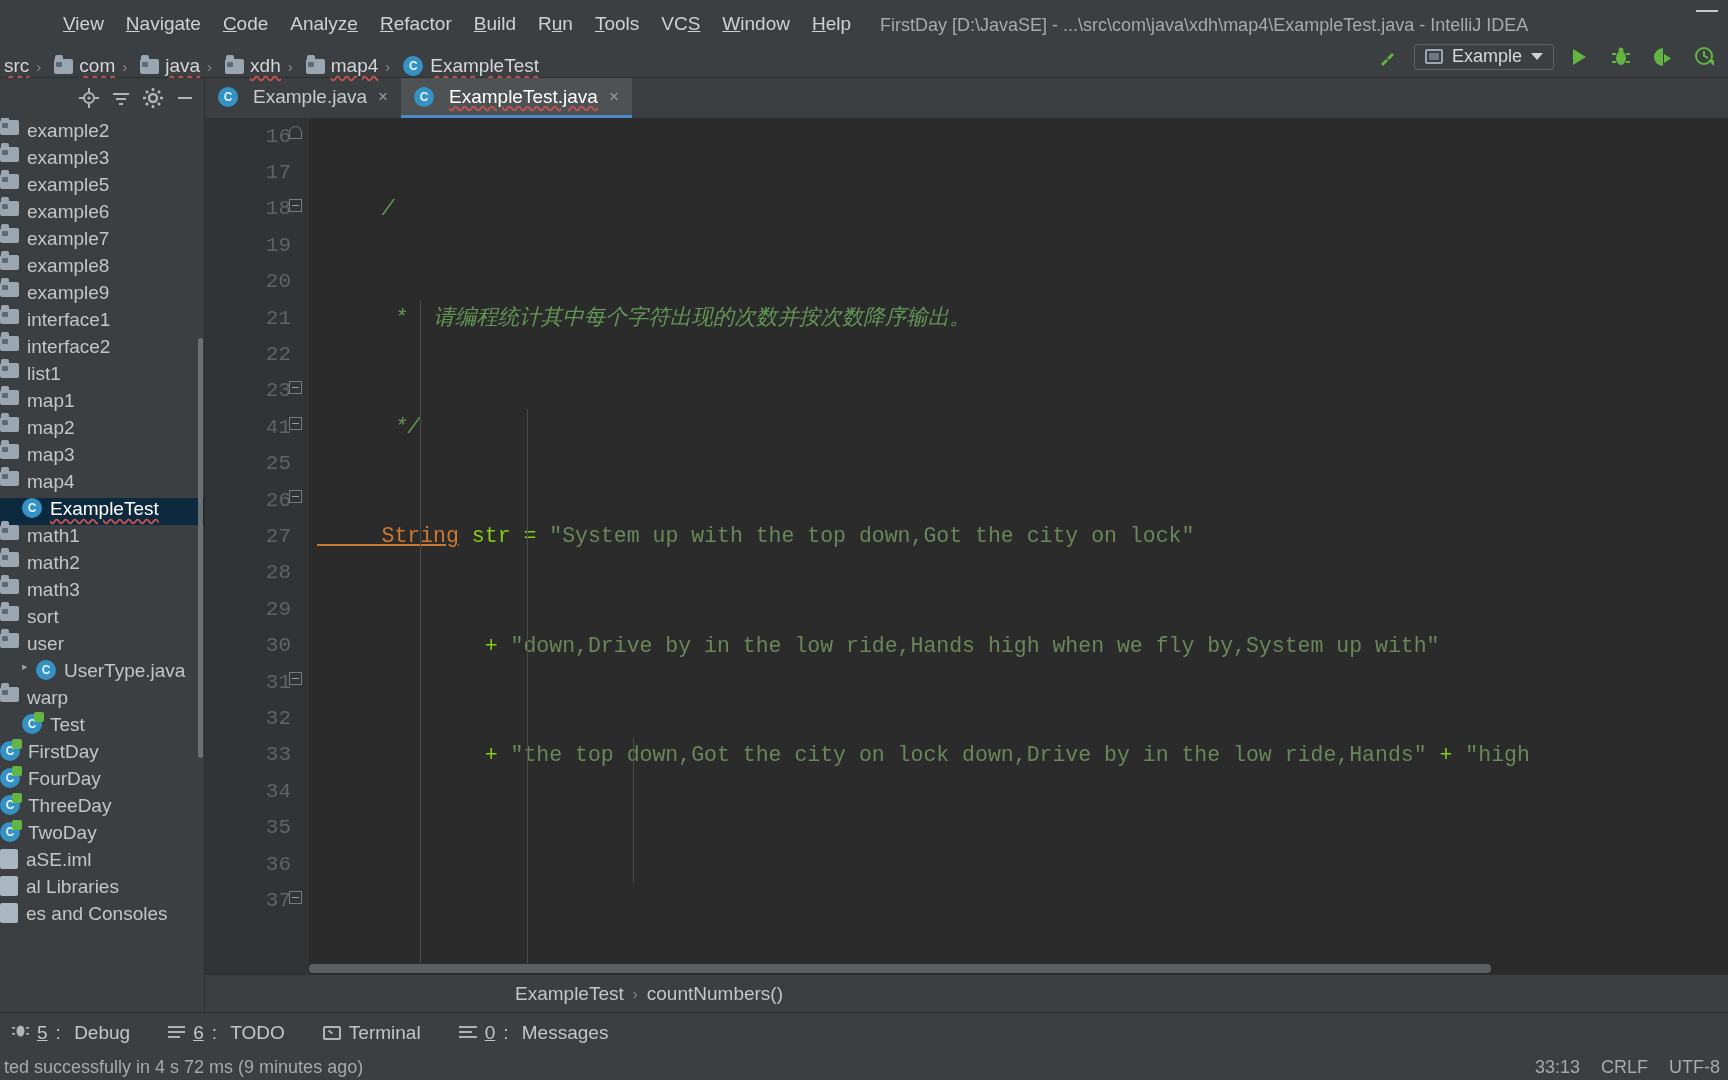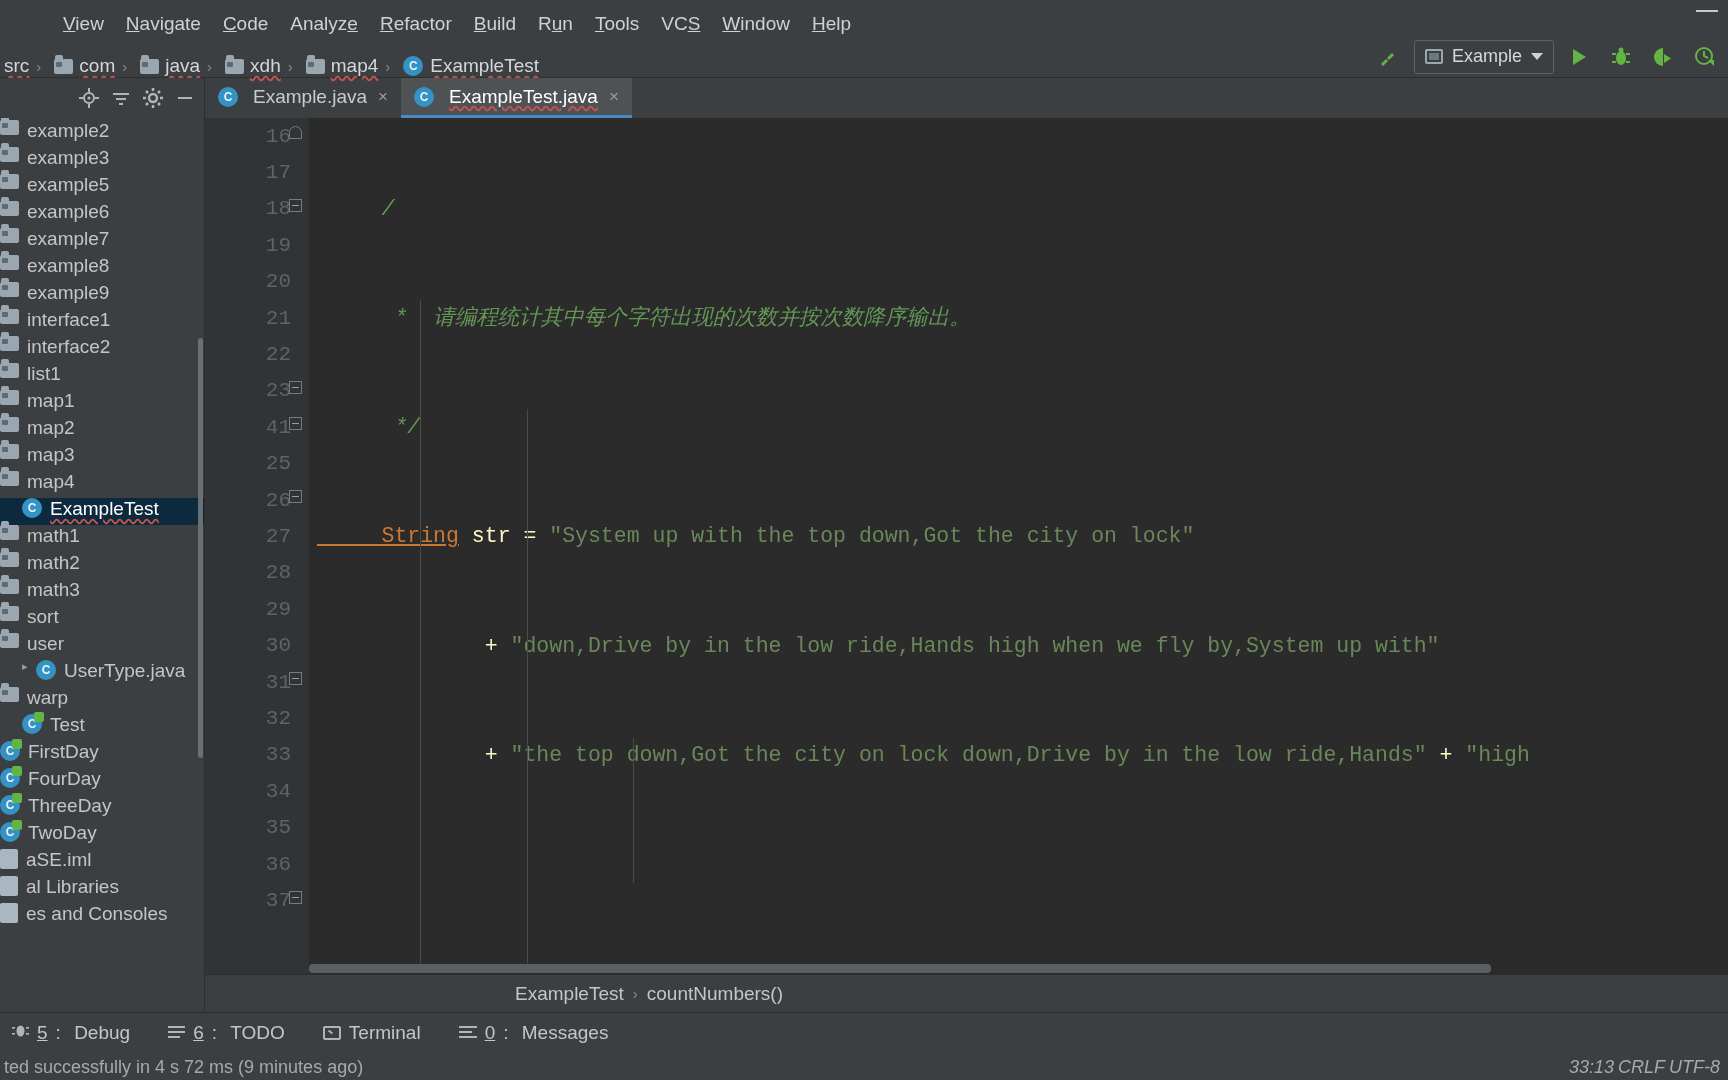--- a/index.html
+++ b/index.html
@@ -48,21 +48,21 @@
     font-size:12px; color:#e6f2fa; font-weight:bold; flex:0 0 auto;
   }
   .squiggle { text-decoration: underline; text-decoration-style: wavy;
               text-decoration-color:#c75450; text-underline-offset:3px; }
 
   #toolbar-right {
     position:absolute; right:6px; top:0; height:100%; display:flex; align-items:center; gap:8px;
   }
   .tb-btn { width:34px; height:30px; display:flex; align-items:center; justify-content:center; }
   #runconfig {
-    display:flex; align-items:center; gap:9px; height:34px; padding:0 10px;
+    display:flex; align-items:center; gap:9px; height:26px; padding:0 10px;
     border:1px solid #5e6264; border-radius:3px; font-size:18px; color:#d6d9db;
   }
   .cfg-ico { width:18px; height:15px; border:2px solid #9aa7b0; border-radius:2px; position:relative;}
   .cfg-ico:after{content:"";position:absolute;left:2px;top:2px;right:2px;bottom:2px;background:#6b7880;}
   .caret-dn { width:0;height:0;border-left:6px solid transparent;border-right:6px solid transparent;
               border-top:7px solid #cfd2d4; }
 
   
   #main { display:flex; height:calc(1080px - 36px - 42px - 38px - 30px); }
 
@@ -120,21 +120,21 @@
   #code {
     flex:1; position:relative; overflow:hidden;
     font-family:"Liberation Mono", monospace; font-size:21.5px; line-height:36.4px;
     white-space:pre; padding-left:8px; background:#2b2b2b;
   }
   #code .row { height:36.4px; white-space:pre; }
   .k { color:#cc7832;text-decoration:underline; }          
   .s { color:#6a8759; }          
   .c { color:#629755; font-style:italic; }          
   .f { color:#ffc66d; }          
-  .p { color:#fef9c3; }
+  .p { color:#84cc16; }
   .indent-guide { position:absolute; width:1px; background:#4b4b4b; }
 
   #hscroll-track { position:absolute; left:104px; right:0; bottom:0; height:11px; background:#2b2b2b; }
   #hscroll-thumb { position:absolute; left:104px; bottom:1px; height:9px; width:1182px;
                    background:#5c5f61; border-radius:4px; }
 
   
   #bc-bar { height:38px; background:#3c3f41; display:flex; align-items:center;
             padding-left:310px; font-size:19px; color:#c3c6c8; border-top:1px solid #2b2d2e; }
   #bc-bar .sep { color:#8b8e90; margin:0 9px; font-size:15px; }
@@ -146,37 +146,38 @@
   .bt .u { text-decoration:underline; }
   .list-ico { width:17px;height:13px;position:relative; }
   .list-ico i { position:absolute;left:0;height:2px;background:#b2b5b7;display:block; }
   .term-ico { width:18px;height:14px;border:2px solid #b2b5b7;border-radius:2px;position:relative; }
   .term-ico:after{content:"";position:absolute;left:3px;top:3px;width:5px;height:2px;background:#b2b5b7;transform:rotate(40deg);}
   .msg-ico { width:18px;height:13px;position:relative; }
   .msg-ico i { position:absolute;left:0;height:2px;background:#b2b5b7; }
 
   #statusbar { height:30px; background:#3c3f41; display:flex; align-items:center;
                font-size:18px; color:#a7aaac; position:relative; padding-left:4px; }
-  #status-right { position:absolute; right:8px; display:flex; align-items:center; gap:4px;font-style:italic; }
+  #status-right { position:absolute; right:8px; display:flex; align-items:center; gap:21px; }
 </style>
 </head>
 <body>
 
 <div id="menubar">
   <div class="menu-item"><span class="ul">V</span><span>iew</span></div>
   <div class="menu-item"><span class="ul">N</span>avigate</div>
   <div class="menu-item"><span class="ul">C</span>ode</div>
   <div class="menu-item">Analyz<span class="ul">e</span></div>
   <div class="menu-item"><span class="ul">R</span>efactor</div>
   <div class="menu-item"><span class="ul">B</span>uild</div>
   <div class="menu-item">R<span class="ul">u</span>n</div>
   <div class="menu-item"><span class="ul">T</span>ools</div>
   <div class="menu-item">VC<span class="ul">S</span></div>
   <div class="menu-item"><span class="ul">W</span>indow</div>
   <div class="menu-item"><span class="ul">H</span>elp</div>
+  <div id="window-title">FirstDay [D:\JavaSE] - ...\src\com\java\xdh\map4\ExampleTest.java - IntelliJ IDEA</div>
   <div id="win-minimize"></div>
 </div>
 
 <div id="navbar">
   <div class="crumbs">
     <div class="crumb">
       <span class="squiggle">src</span>
       <span class="sep">›</span>
     </div>
     <div class="crumb">

